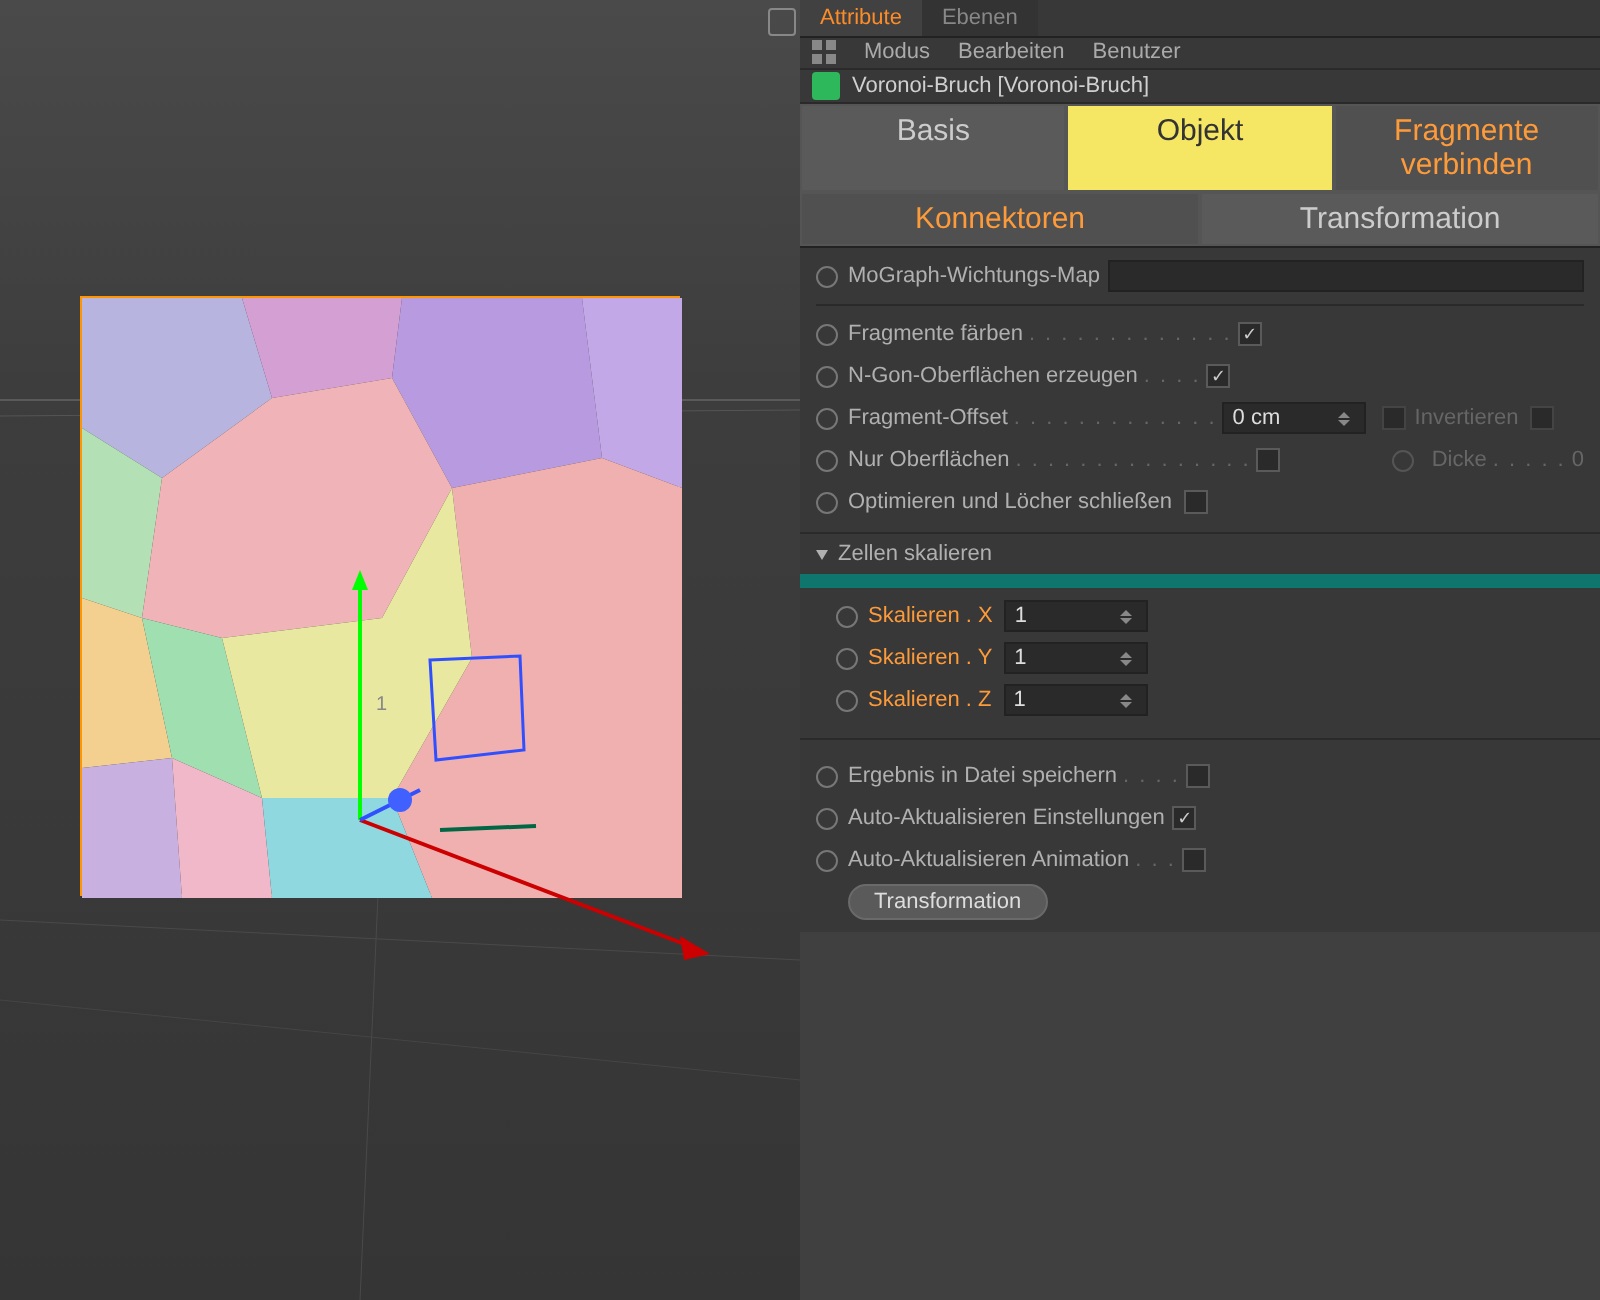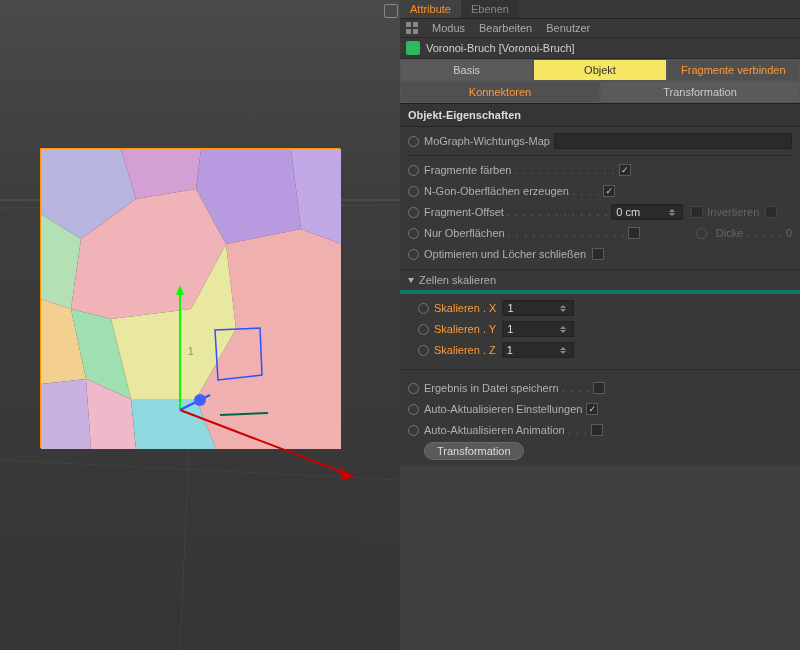--- a/index.html
+++ b/index.html
@@ -21,21 +21,21 @@
   
   .toolbar { display: flex; align-items: center; height: 22px; padding: 0 6px; gap: 14px; border-bottom: 1px solid #2a2a2a; }
   .toolbar-icon { width: 12px; height: 12px; display: inline-flex; }
   .toolbar-lbl { color: #aaa; cursor: pointer; }
   
   .obj-title { display: flex; align-items: center; height: 24px; padding: 0 6px; gap: 6px; border-bottom: 1px solid #2a2a2a; }
   .obj-icon { width: 14px; height: 14px; background: #2eb85c; border-radius: 2px; display: inline-block; }
   .obj-title-text { color: #d0d0d0; }
   
   .bigtabs { display: flex; flex-wrap: wrap; background: #404040; border-bottom: 1px solid #222; }
-  .bigtab { flex: 1 0 33%; text-align: center; padding: 4px 4px; font-size: 11px; border: 1px solid #555; background: #5a5a5a; color: #ccc; cursor: pointer; min-width: 100px; }
+  .bigtab { flex: 1 0 33%; text-align: center; padding: 4px 4px; font-size: 15px; border: 1px solid #555; background: #5a5a5a; color: #ccc; cursor: pointer; min-width: 100px; }
   .bigtab.sel-yellow { background: #f5e663; color: #333; }
   .bigtab.sel-orange { color: #fd9a3a; background: #505050; }
   
   .section-header { background: #353535; color: #ddd; font-weight: bold; font-size: 11px; padding: 5px 8px; border-bottom: 1px solid #222; }
   
   .props { padding: 4px 8px; }
   .prop-row { display: flex; align-items: center; height: 20px; margin-bottom: 1px; }
   .radio { width: 11px; height: 11px; border: 1px solid #777; border-radius: 50%; margin-right: 5px; flex-shrink: 0; position: relative; }
   .prop-label { color: #b0b0b0; white-space: nowrap; }
   .prop-label.orange { color: #fd9a3a; }
@@ -43,21 +43,21 @@
   .prop-field { flex: 1; background: #2a2a2a; border: 1px solid #222; height: 16px; color: #ccc; padding: 0 4px; font-size: 11px; }
   .num-field { width: 72px; background: #2a2a2a; border: 1px solid #222; height: 16px; color: #ddd; padding: 0 4px; font-size: 11px; display: flex; align-items: center; justify-content: space-between; }
   .spinner { width: 9px; display: flex; flex-direction: column; gap: 0; }
   .spinner span { width: 0; height: 0; border-left: 3px solid transparent; border-right: 3px solid transparent; }
   .spinner .up { border-bottom: 3px solid #888; margin-bottom: 1px; }
   .spinner .dn { border-top: 3px solid #888; }
   .checkbox { width: 12px; height: 12px; background: #2a2a2a; border: 1px solid #5a5a5a; flex-shrink: 0; display: inline-flex; align-items: center; justify-content: center; }
   .checkbox.checked::after { content: "✓"; color: #ccc; font-size: 9px; }
   .disabled-label { color: #666; }
   
-  .disclosure { display: flex; align-items: center; padding: 4px 8px; border-top: 1px solid #2a2a2a; border-bottom: 4px solid #0f766e; }
+  .disclosure { display: flex; align-items: center; padding: 4px 8px; border-top: 1px solid #2a2a2a; border-bottom: 7px solid #0f766e; }
   .tri { width: 0; height: 0; border-left: 3px solid transparent; border-right: 3px solid transparent; border-top: 5px solid #b0b0b0; margin-right: 5px; }
   
   .btn { background: #5a5a5a; border: 1px solid #6a6a6a; border-radius: 9px; color: #ddd; padding: 2px 12px; font-size: 11px; cursor: pointer; }
   
   hr.sep { border: none; border-top: 1px solid #2a2a2a; margin: 4px 0; }
 </style>
 </head>
 <body>
 
 <div class="viewport">
@@ -125,21 +125,20 @@
   </div>
 
   <div class="bigtabs">
     <div class="bigtab">Basis</div>
     <div class="bigtab sel-yellow">Objekt</div>
     <div class="bigtab sel-orange">Fragmente verbinden</div>
     <div class="bigtab sel-orange">Konnektoren</div>
     <div class="bigtab">Transformation</div>
   </div>
 
-  <div class="section-header">Objekt-Eigenschaften</div>
 
   <div class="props">
     <div class="prop-row">
       <span class="radio"></span>
       <span class="prop-label">MoGraph-Wichtungs-Map</span>
       <span style="width:4px"></span>
       <input class="prop-field" style="">
     </div>
 
     <hr class="sep">

